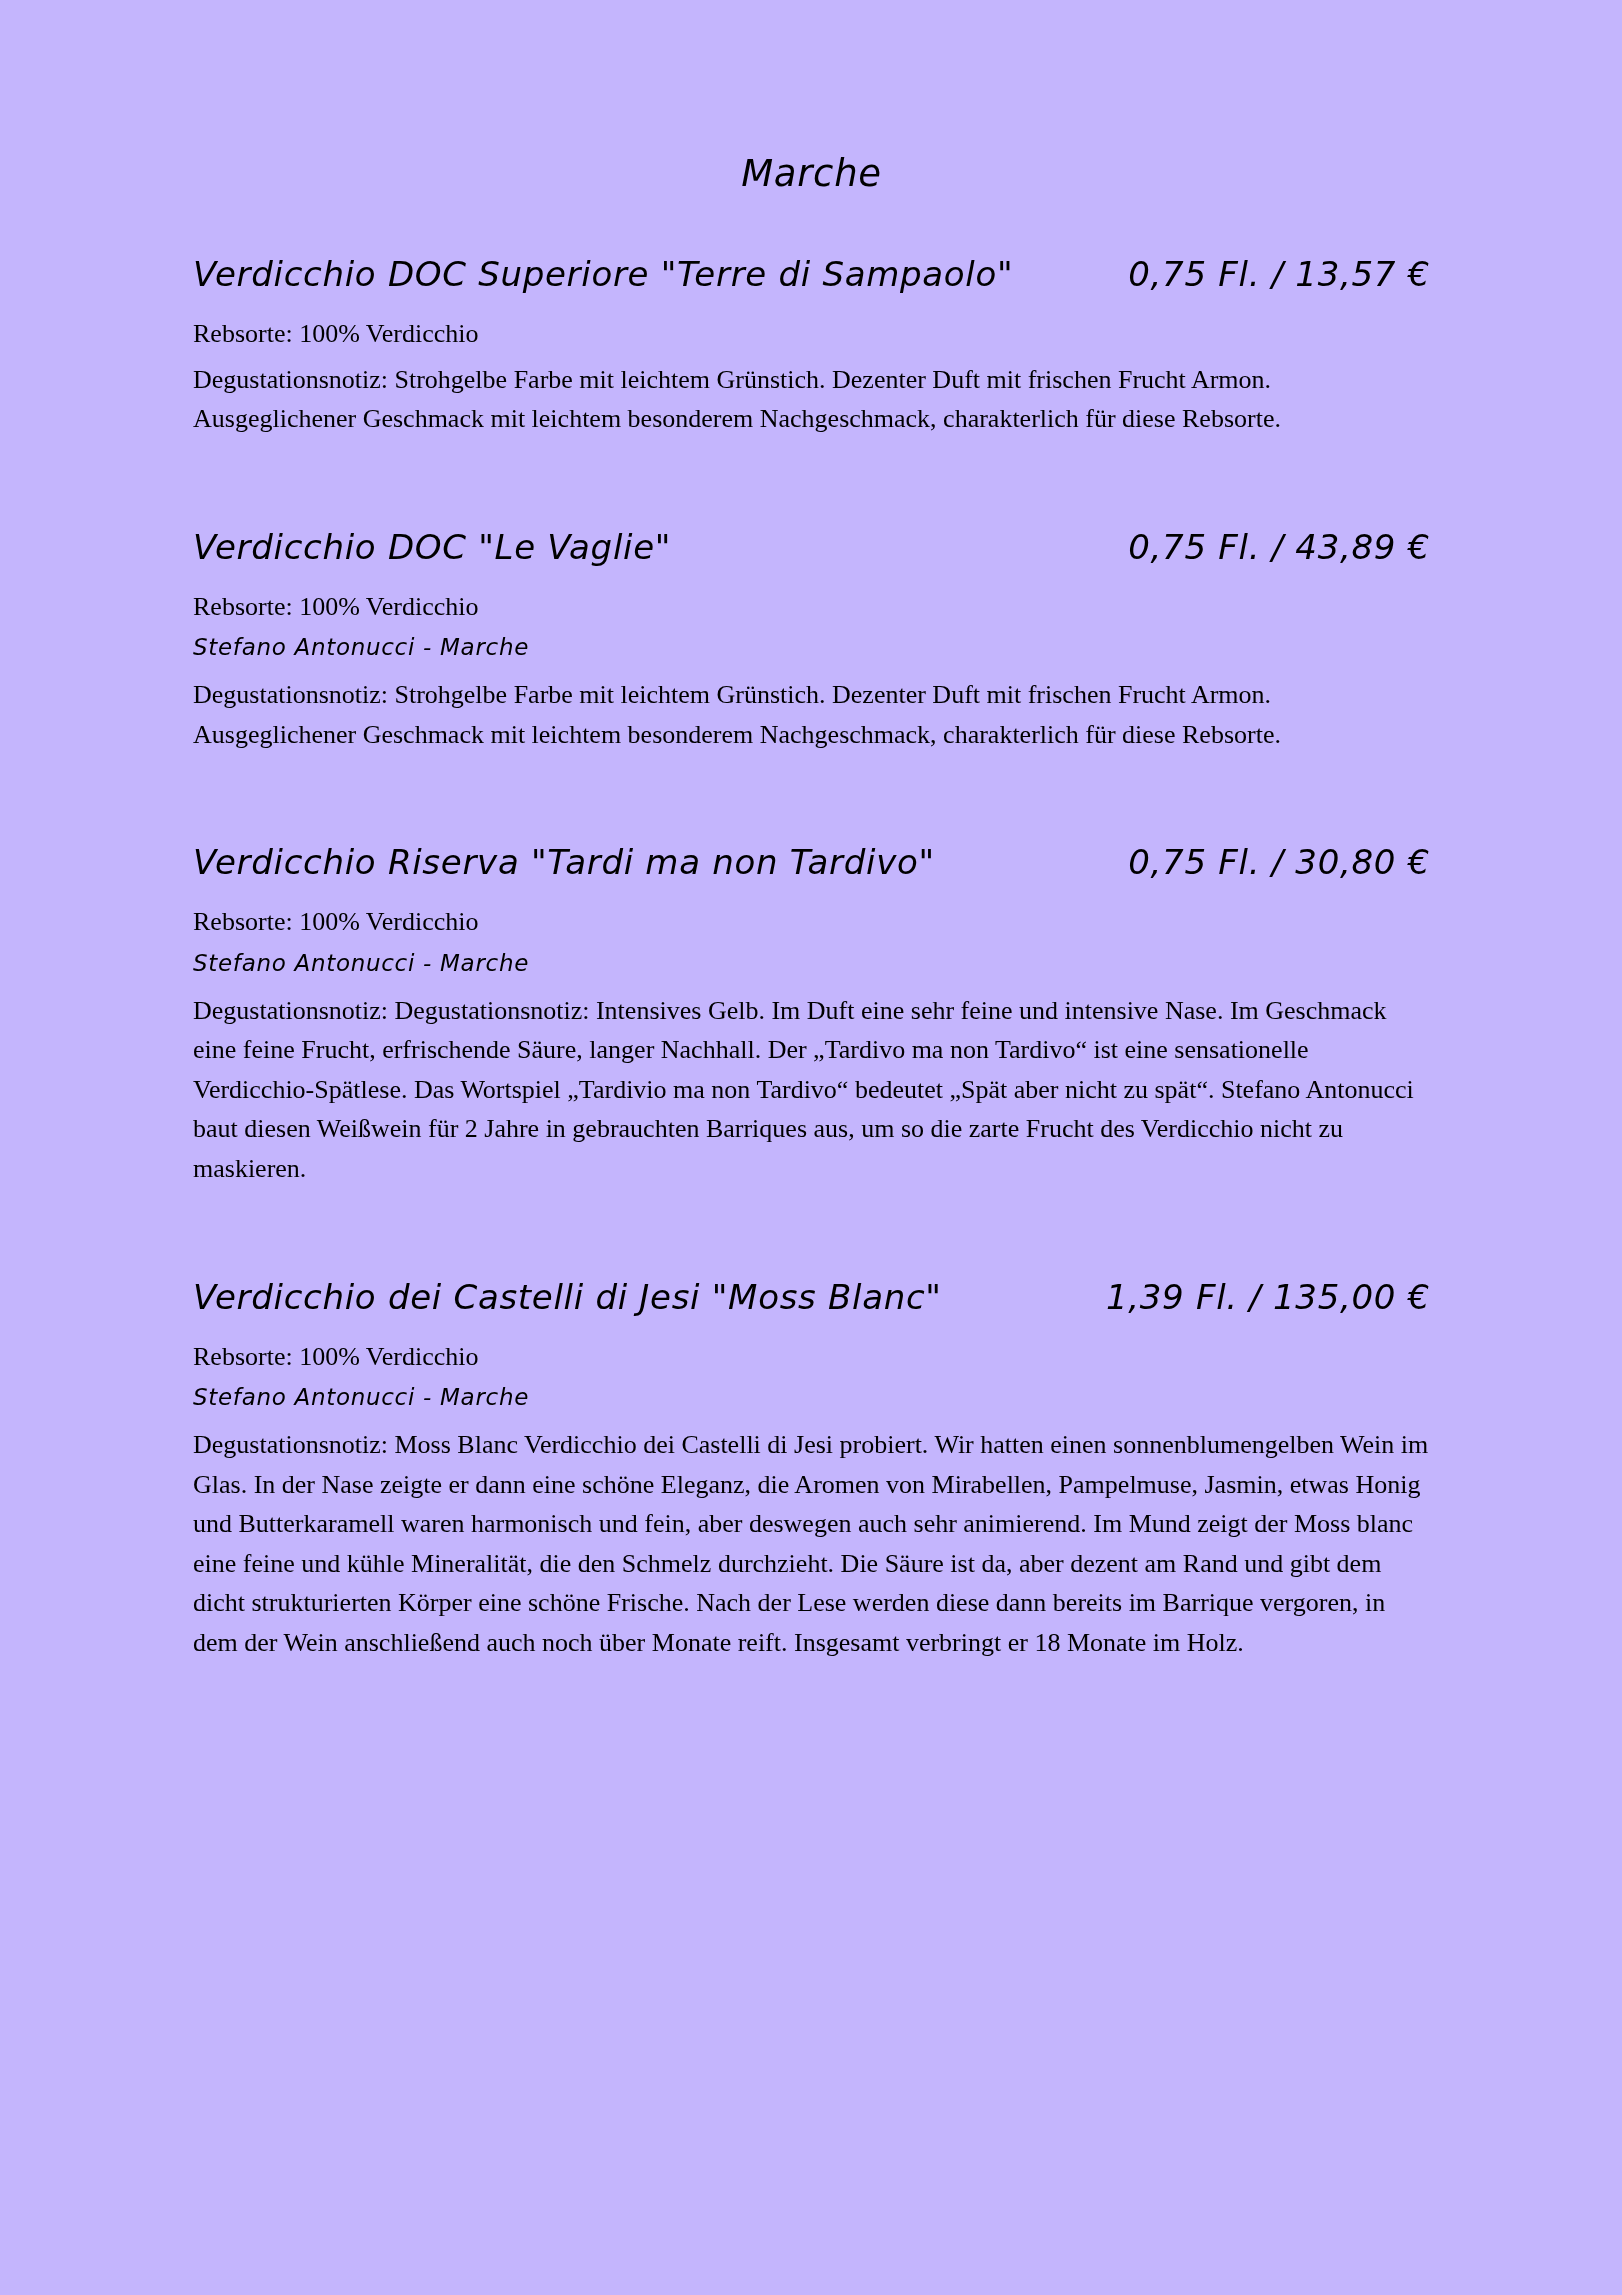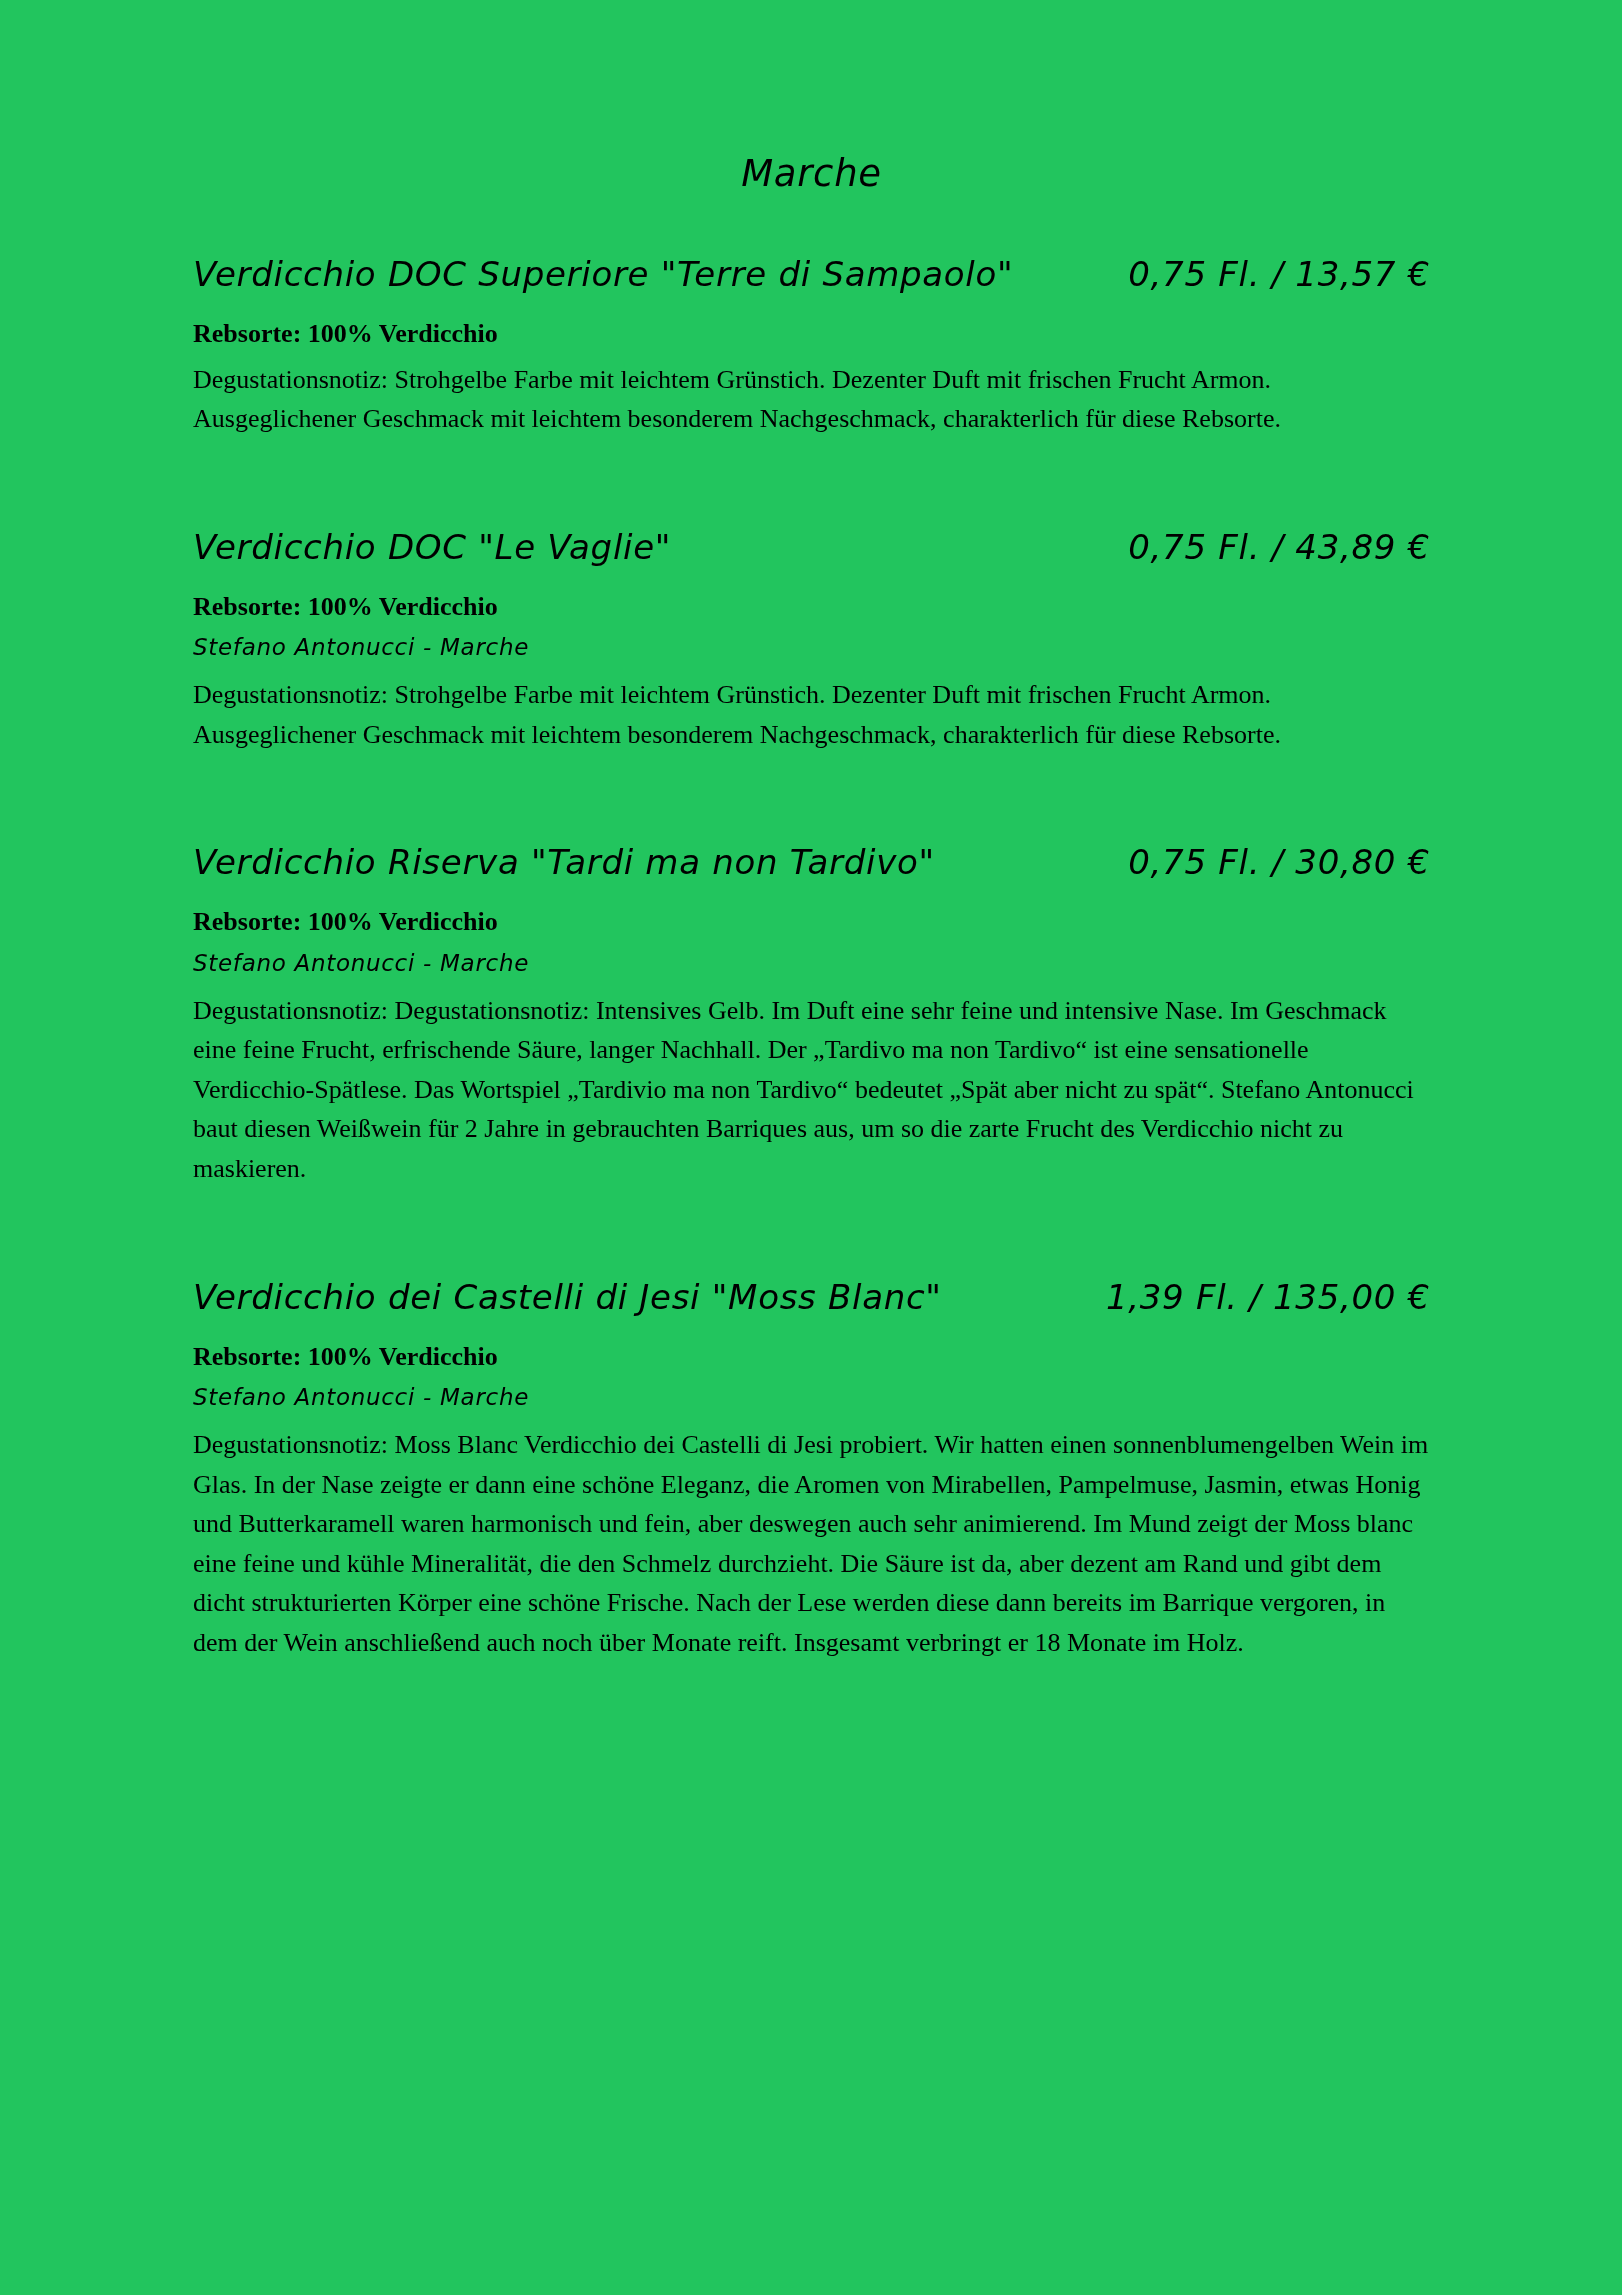--- a/index.html
+++ b/index.html
@@ -3,21 +3,21 @@
 <meta charset="utf-8">
 <style>
   html, body {
     margin: 0;
     padding: 0;
     background: #ffffff;
   }
   .page {
     width: 1623px;
     height: 2295px;
-    background: #22c55e;
+    background: #c4b5fd;
     box-sizing: border-box;
     padding: 152px 193px 0 193px;
     color: #000000;
     font-family: "Liberation Serif", serif;
   }
   .hand {
     font-family: "DejaVu Sans", sans-serif;
     font-style: italic;
     letter-spacing: 0.7px;
   }
@@ -43,21 +43,20 @@
   }
   .wine-price {
     font-size: 34px;
     white-space: nowrap;
     margin-left: 34px;
   }
   .grape {
     font-size: 26px;
     margin: 0 0 8.5px 0;
     line-height: 1.35;
-    font-weight: bold;
   }
   .winery {
     font-size: 23px;
     margin: 0 0 12px 0;
     line-height: 1.35;
   }
   .note {
     font-size: 26px;
     line-height: 1.52;
     margin: 0;

